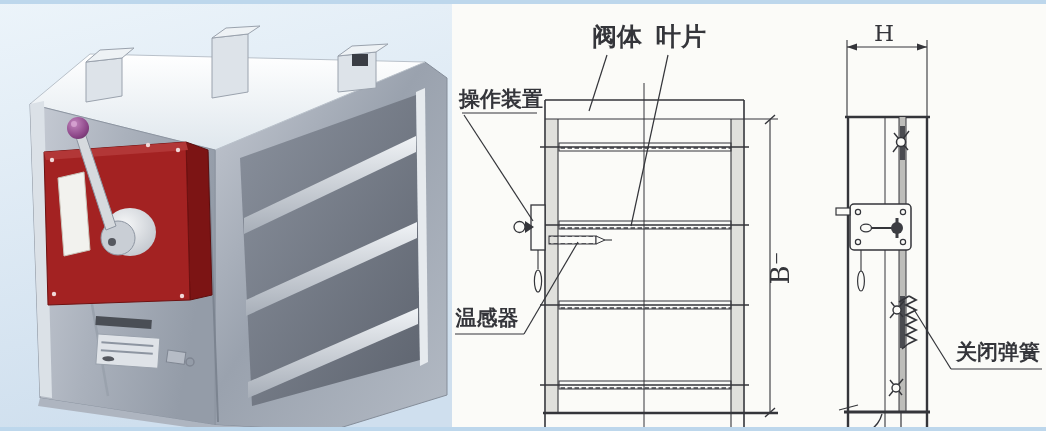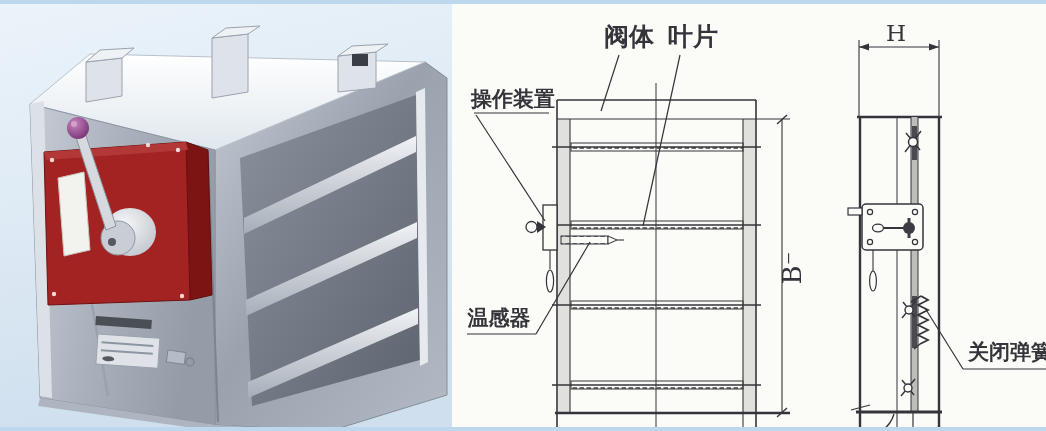--- a/index.html
+++ b/index.html
@@ -2,21 +2,21 @@
 <html><head>
 <meta charset="utf-8">
 <style>
   html,body{margin:0;padding:0;background:#ffffff;}
   .stage{
     position:relative;width:1046px;height:431px;overflow:hidden;
     background:#fbfbf8;
     font-family:"Liberation Sans", sans-serif;
   }
   .photo-panel{position:absolute;left:0;top:0;width:452px;height:431px;}
-  .diagram-panel{position:absolute;left:0;top:0;width:858px;height:431px;padding-left:12px;}
+  .diagram-panel{position:absolute;left:0;top:0;width:858px;height:431px;}
   .edge-strip{position:absolute;left:0;width:1046px;height:4px;}
   .edge-strip.top{top:0;}
   .edge-strip.bottom{bottom:0;}
   svg{display:block;}
   .cn-label{font-family:"Liberation Serif", serif;font-weight:bold;}
   .dim-label{font-family:"DejaVu Serif", serif;}
 </style>
 </head>
 <body>
 

